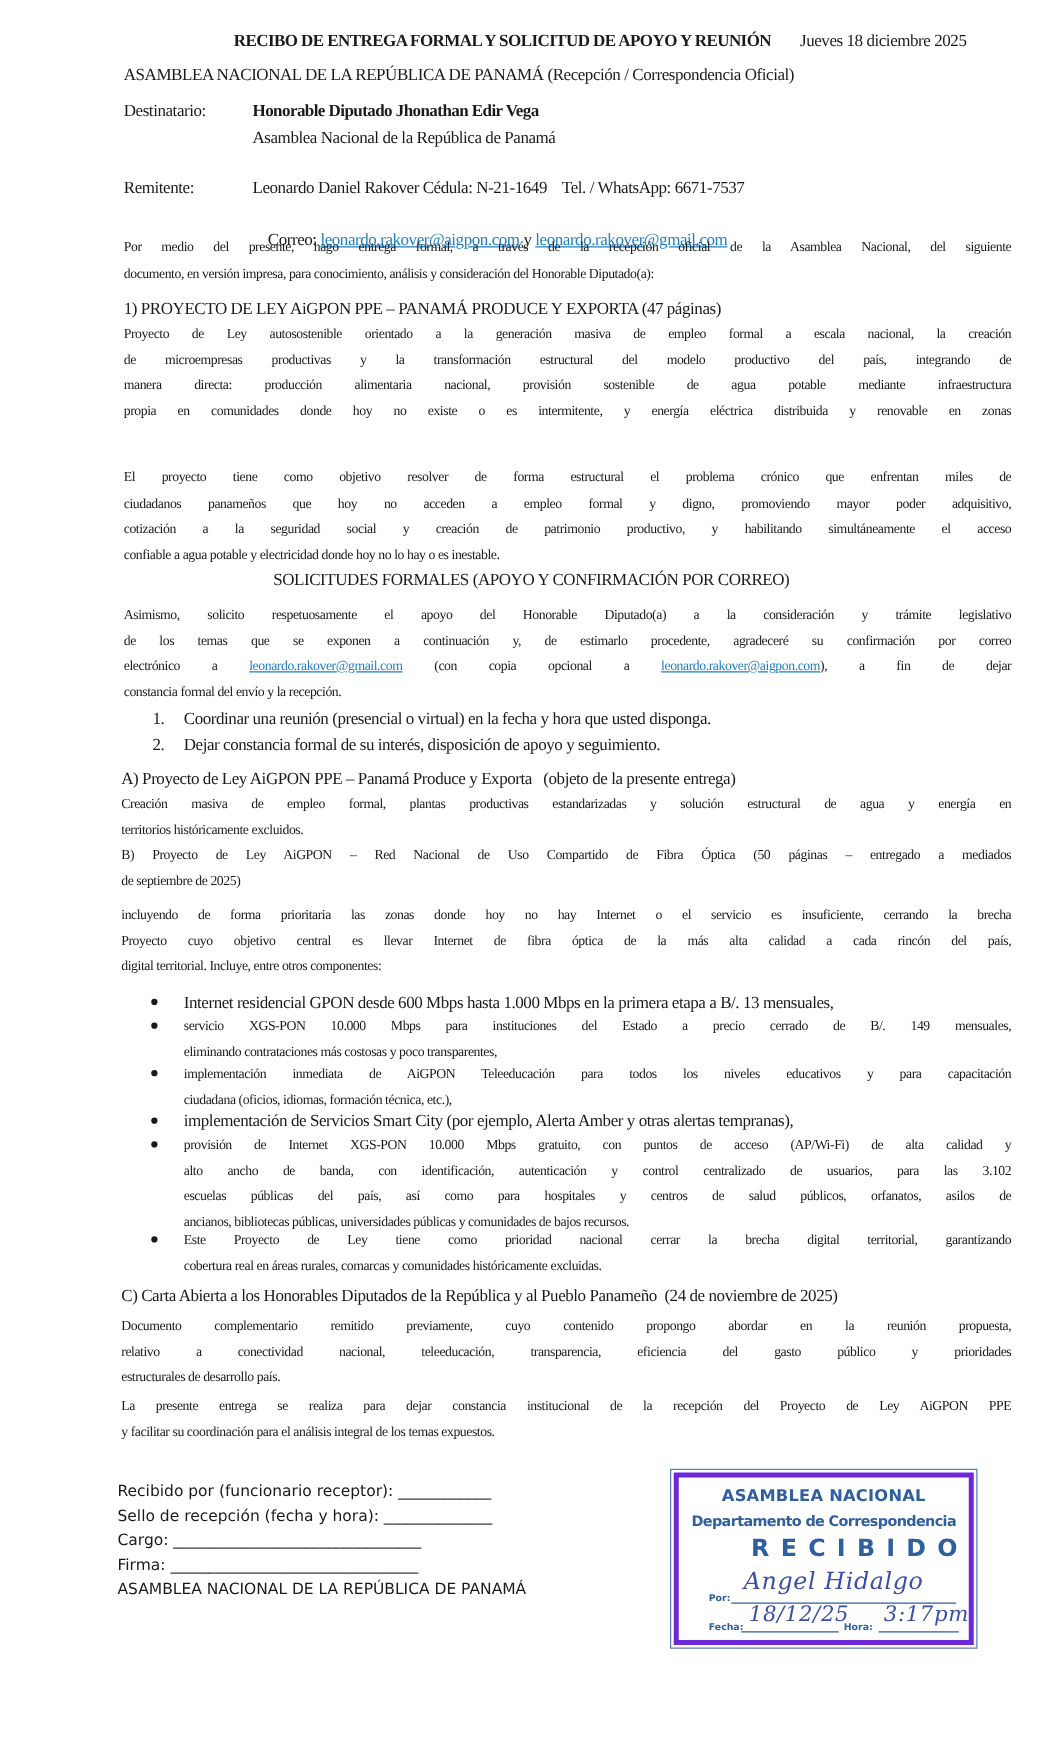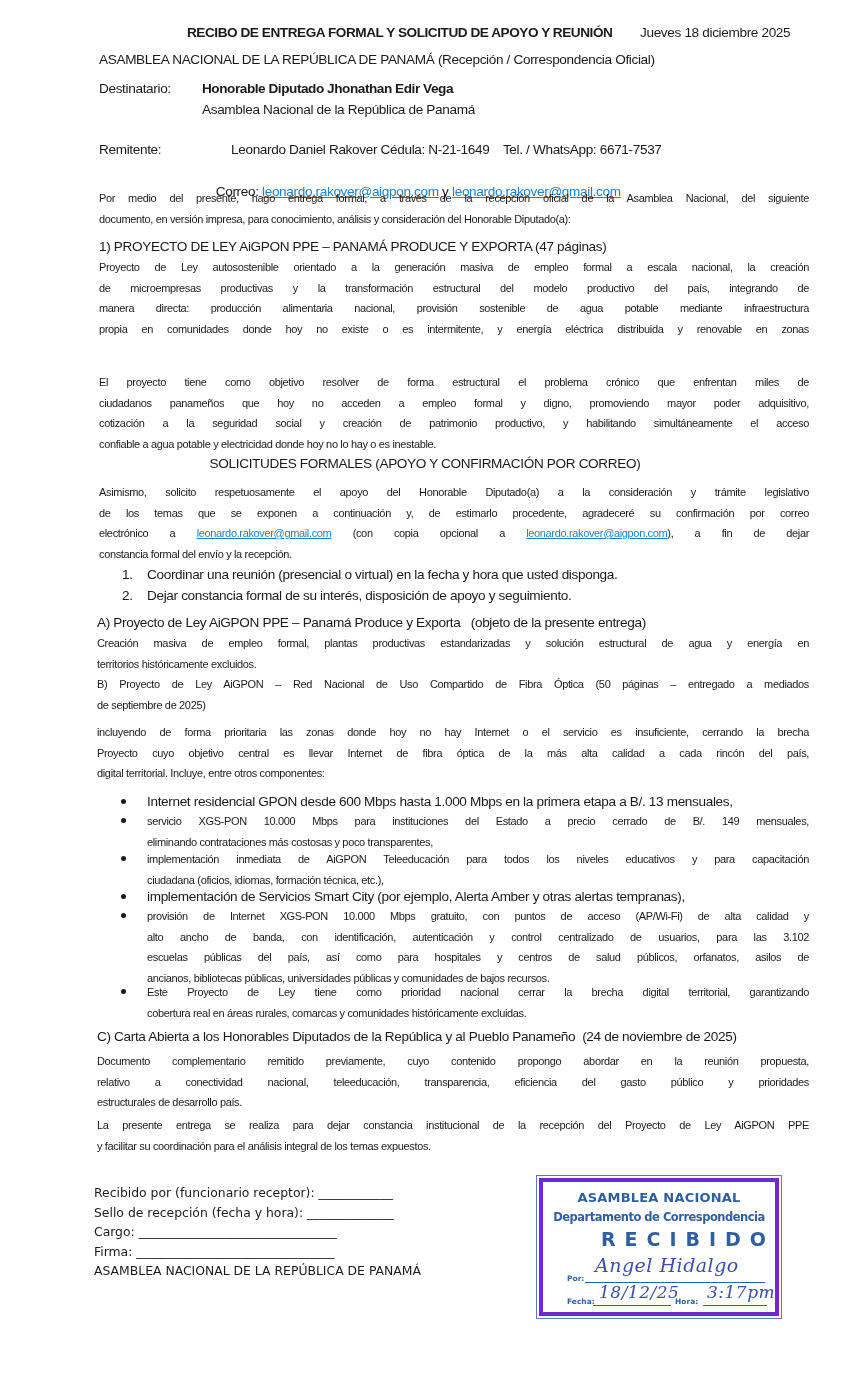--- a/index.html
+++ b/index.html
@@ -4,21 +4,21 @@
 <style>
   * { box-sizing: border-box; margin: 0; padding: 0; }
   html, body { width: 850px; height: 1392px; background: #ffffff; }
   body {
     font-family: "Liberation Sans", "DejaVu Sans", sans-serif;
     color: #1a1a1a;
     position: relative;
     overflow: hidden;
   }
   .page { position: absolute; left: 0; top: 0; width: 850px; height: 1392px; }
-  .abs { position: absolute; }
+  .abs { position: absolute; font-family: Liberation Serif, serif; }
   .t { font-size: 13.6px; line-height: 20.5px; letter-spacing: -0.35px; white-space: nowrap; }
   .j { font-size: 11px; line-height: 20.5px; letter-spacing: -0.35px; text-align: justify; text-align-last: left; }
   .title { font-weight: bold; font-size: 13.6px; letter-spacing: -0.45px; }
   .bold { font-weight: bold; }
   a.link { color: #1f7fc4; text-decoration: underline; }
   .bullet { position: absolute; width: 5px; height: 5px; border-radius: 50%; background: #1a1a1a; }
 
   
   .stamp {
     position: absolute; left: 539px; top: 1178px; width: 240px; height: 138px;
@@ -39,21 +39,21 @@
 
   <div class="abs t title" style="left:187px; top:23px;">RECIBO DE ENTREGA FORMAL Y SOLICITUD DE APOYO Y REUNIÓN</div>
   <div class="abs t" style="left:640px; top:23px;">Jueves 18 diciembre 2025</div>
   <div class="abs t" style="left:99px; top:50px;">ASAMBLEA NACIONAL DE LA REPÚBLICA DE PANAMÁ  (Recepción / Correspondencia Oficial)</div>
 
   <div class="abs t" style="left:99px; top:79px;">Destinatario:</div>
   <div class="abs t bold" style="left:202px; top:79px; letter-spacing:-0.45px;">Honorable Diputado Jhonathan Edir Vega</div>
   <div class="abs t" style="left:202px; top:100px;">Asamblea Nacional de la República de Panamá</div>
 
   <div class="abs t" style="left:99px; top:140px;">Remitente:</div>
-  <div class="abs t" style="left:202px; top:140px; white-space:pre;margin-left:29px;">Leonardo Daniel Rakover Cédula: N-21-1649    Tel. / WhatsApp: 6671-7537</div>
+  <div class="abs t" style="left:202px; top:140px; white-space:pre;">Leonardo Daniel Rakover Cédula: N-21-1649    Tel. / WhatsApp: 6671-7537</div>
   <div class="abs t" style="left:202px; top:161px; white-space:pre;">
     <span>Correo: </span><a class="link">leonardo.rakover@aigpon.com</a><span> y </span><a class="link">leonardo.rakover@gmail.com</a>
   </div>
 
   <div class="abs j" style="left:99px; top:188px; width:710px;">
     <div style="text-align-last:justify;">Por medio del presente, hago entrega formal, a través de la recepción oficial de la Asamblea Nacional, del siguiente</div>
     <div>documento, en versión impresa, para conocimiento, análisis y consideración del Honorable Diputado(a):</div>
   </div>
 
   <div class="abs t" style="left:99px; top:237px;">1) PROYECTO DE LEY AiGPON PPE – PANAMÁ PRODUCE Y EXPORTA (47 páginas)</div>

